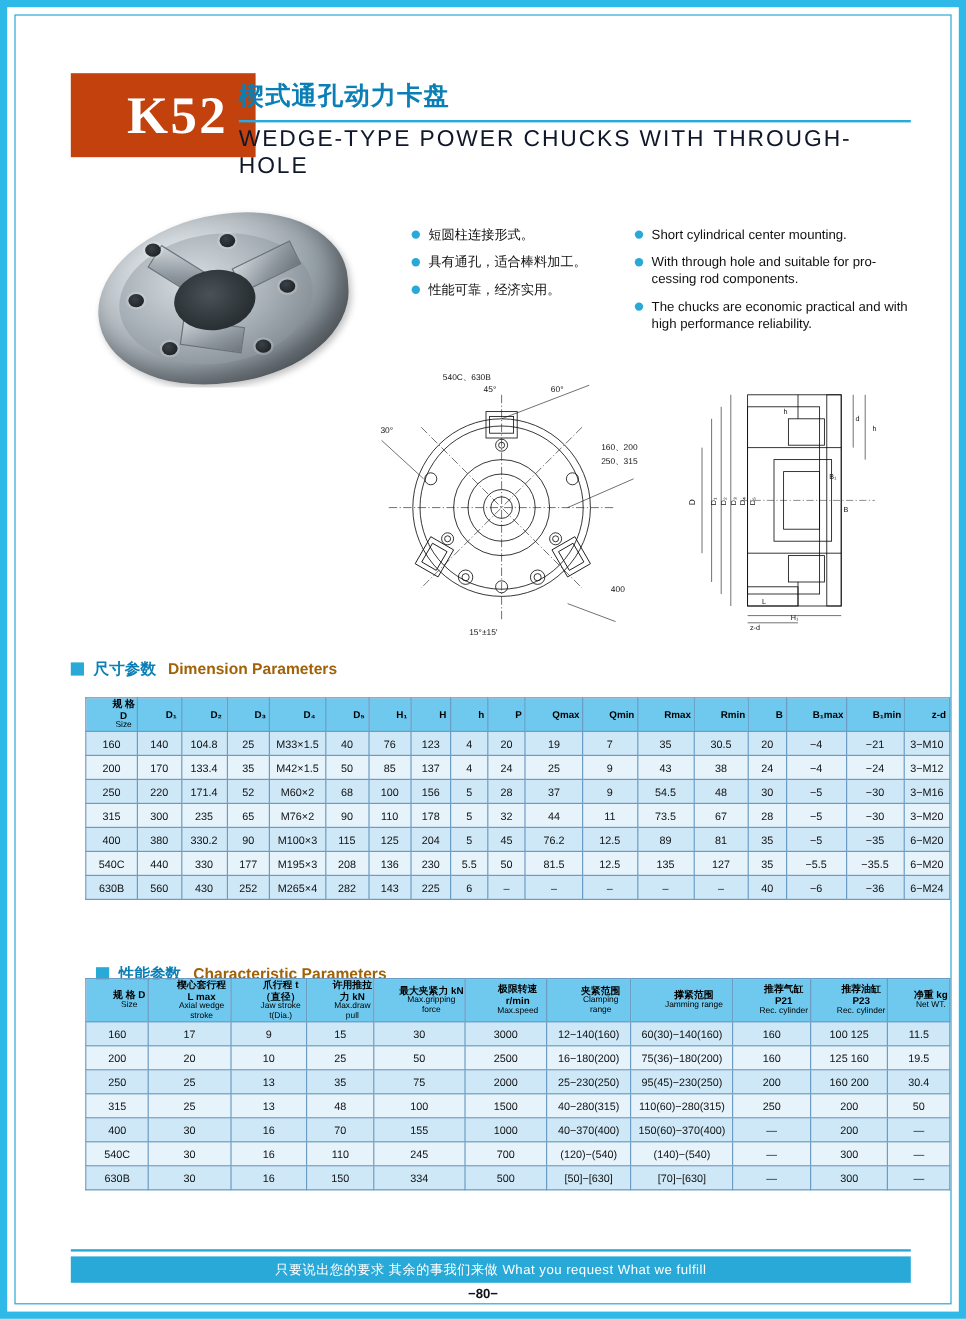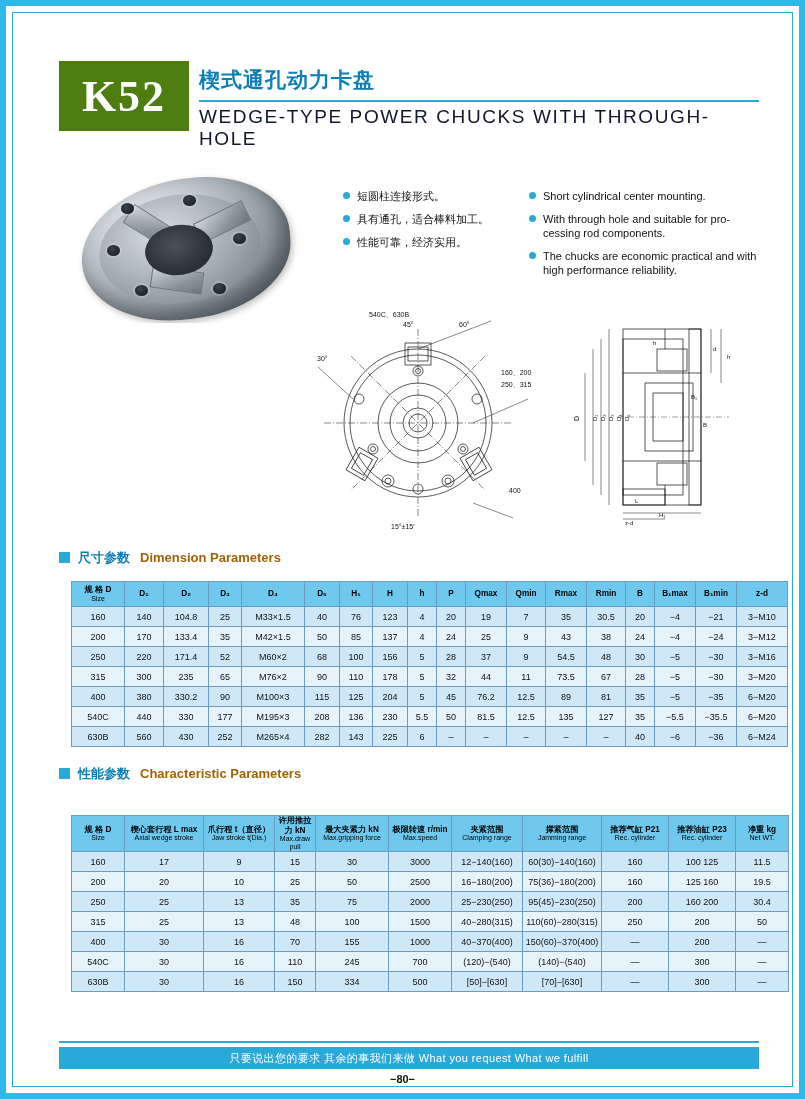--- a/index.html
+++ b/index.html
@@ -21,24 +21,24 @@
     box-sizing:border-box;
     background:#fff;
   }
 
   
   .header{
     position:absolute;left:46px;top:48px;width:700px;height:72px;
   }
   .hdr-code{
     position:absolute;left:0;top:0;width:130px;height:70px;
-    background:#4d7c0f;color:#fff;
+    background:#c2410c;color:#fff;
     font-family:"Liberation Serif", serif;
     font-size:44px;font-weight:bold;letter-spacing:2px;
-    display:flex;align-items:center;justify-content:center;
+    display:flex;align-items:center;justify-content:center;padding-left:24px;
   }
   .hdr-right{
     position:absolute;left:140px;top:0;width:560px;height:70px;
   }
   .hdr-cn{
     color:#0b7fb5;font-size:21px;font-weight:bold;
     letter-spacing:1px;padding-top:5px;
   }
   .hdr-rule{
     height:2px;background:#29a9d8;margin:6px 0 4px 0;width:100%;
@@ -106,37 +106,37 @@
   
   .sect{
     position:absolute;left:46px;font-size:13px;color:#0b7fb5;font-weight:bold;
   }
   .sect .sq{
     display:inline-block;width:11px;height:11px;background:#29a9d8;
     margin-right:8px;vertical-align:-1px;
   }
   .sect .en{color:#a16207;font-weight:bold;margin-left:10px;}
   .sect-dim{top:536px;}
-  .sect-char{top:752px;}
+  .sect-char{top:790px;margin-left:21px;}
 
   
   table{border-collapse:collapse;}
   .tbl{
     position:absolute;left:58px;
     font-size:9px;color:#111;
     border:1px solid #6b9cc4;
   }
   .tbl td,.tbl th{
     border:1px solid #6b9cc4;
     text-align:center;vertical-align:middle;
     padding:0;
   }
   .tbl thead th{
     background:#6fc9ee;color:#000;font-weight:bold;
-    font-size:8.2px;line-height:9.5px;height:24px;
+    font-size:8.2px;line-height:9.5px;height:24px;padding-left:20px;
   }
   .tbl tbody td{
     background:#cfe8f7;height:19px;font-size:9px;
   }
   .tbl tbody tr:nth-child(even) td{background:#e6f3fb;}
   .th2{font-size:7px;display:block;line-height:8px;font-weight:normal;}
   .tbl-dim{top:568px;}
   .tbl-char{top:802px;}
 
   

